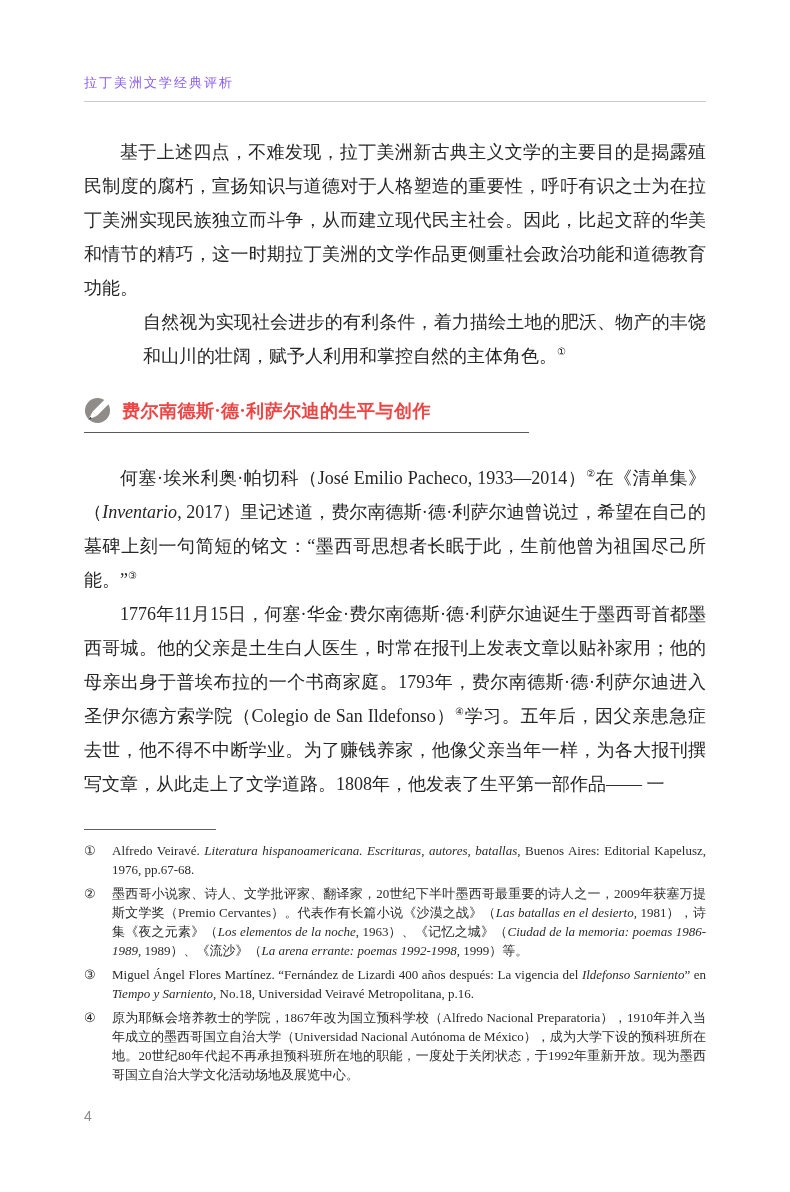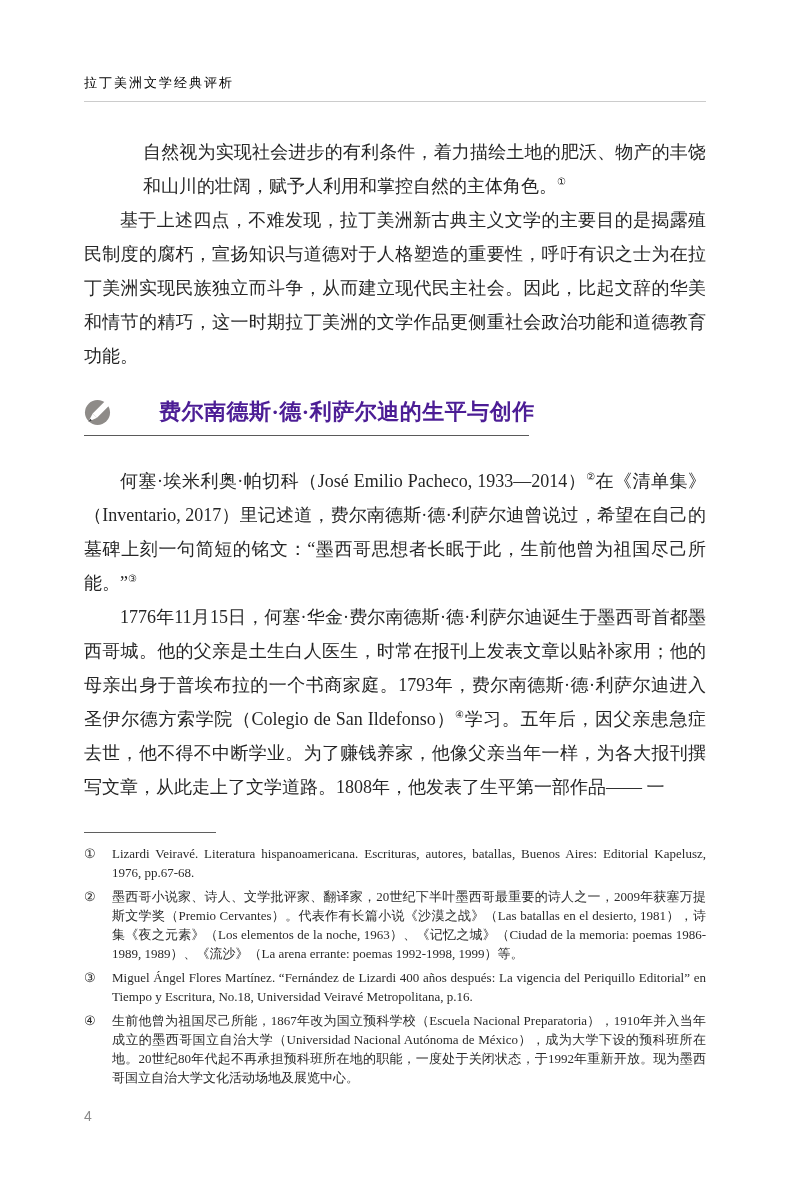--- a/index.html
+++ b/index.html
@@ -13,21 +13,21 @@
   }
   .page { padding: 74px 84px 0 84px; }
 
   
   .running-head-wrap {
     border-bottom: 1px solid #cccccc;
     padding-bottom: 9px;
   }
   .running-head {
     font-size: 13px;
-    color: #000000;
+    color: #8b5cf6;
     letter-spacing: 2px;
   }
 
   
   .content { margin-top: 33px; }
   .body-text {
     font-size: 18px;
     line-height: 34px;
     text-align: justify;
   }
@@ -38,26 +38,25 @@
   .section-heading {
     margin-top: 24px;
     width: 445px;
     border-bottom: 1px solid #5a5a5a;
     padding-bottom: 8px;
     display: flex;
     align-items: center;
     gap: 11px;
   }
   .section-title {
-    font-size: 22px;
+    font-size: 18px;
     font-weight: bold;
-    color: #4c1d95;
+    color: #ef4444;
     letter-spacing: 0.5px;
     white-space: nowrap;
-    margin-left: 37px;
   }
   .heading-icon { flex: none; width: 27px; height: 27px; display: block; }
 
   .para3 { margin-top: 28px; }
 
   
   .footnotes { margin-top: 28px; }
   .fn-separator {
     width: 132px;
     border-top: 1px solid #5f5f5f;
@@ -67,21 +66,21 @@
     display: flex;
     font-size: 13px;
     line-height: 19px;
     text-align: justify;
     margin-bottom: 5px;
     color: #2a2a2a;
   }
   .fn-marker { flex: none; width: 28px; font-size: 13px; }
   .fn-text { flex: 1; }
 
-  .seg-i { }
+  .seg-i { font-style: italic; }
   .seg-sup {
     font-size: 10px;
     vertical-align: super;
     line-height: 0;
   }
 
   .page-number {
     position: absolute;
     left: 84px;
     top: 1108px;
@@ -94,58 +93,58 @@
 <body>
 
 <div class="page">
 
   <div class="running-head-wrap">
     <div class="running-head">拉丁美洲文学经典评析</div>
   </div>
 
   <div class="content">
 
+    <p class="body-text para">基于上述四点，不难发现，拉丁美洲新古典主义文学的主要目的是揭露殖民制度的腐朽，宣扬知识与道德对于人格塑造的重要性，呼吁有识之士为在拉丁美洲实现民族独立而斗争，从而建立现代民主社会。因此，比起文辞的华美和情节的精巧，这一时期拉丁美洲的文学作品更侧重社会政治功能和道德教育功能。</p>
+
     <p class="body-text quote-para"><span>自然视为实现社会进步的有利条件，着力描绘土地的肥沃、物产的丰饶和山川的壮阔，赋予人利用和掌控自然的主体角色。</span><span class="seg-sup">①</span></p>
-
-    <p class="body-text para">基于上述四点，不难发现，拉丁美洲新古典主义文学的主要目的是揭露殖民制度的腐朽，宣扬知识与道德对于人格塑造的重要性，呼吁有识之士为在拉丁美洲实现民族独立而斗争，从而建立现代民主社会。因此，比起文辞的华美和情节的精巧，这一时期拉丁美洲的文学作品更侧重社会政治功能和道德教育功能。</p>
 
     <div class="section-heading">
       <svg class="heading-icon" viewBox="0 0 28 28" width="27" height="27" aria-hidden="true">
         <circle cx="14" cy="14" r="13" fill="#8e8b88"></circle>
         <polygon points="9,15 13.5,19.5 27.5,5.5 23,1" fill="#ffffff"></polygon>
         <polygon points="9,15 13.5,19.5 4.5,23.5" fill="#ffffff"></polygon>
         <polygon points="6.6,20.6 8.2,22.2 4.5,23.5" fill="#3c3c3c"></polygon>
       </svg>
       <span class="section-title">费尔南德斯·德·利萨尔迪的生平与创作</span>
     </div>
 
     <p class="body-text para para3"><span>何塞·埃米利奥·帕切科（José Emilio Pacheco, 1933—2014）</span><span class="seg-sup">②</span><span>在《清单集》（</span><span class="seg-i">Inventario</span><span>, 2017）里记述道，费尔南德斯·德·利萨尔迪曾说过，希望在自己的墓碑上刻一句简短的铭文：“墨西哥思想者长眠于此，生前他曾为祖国尽己所能。”</span><span class="seg-sup">③</span></p>
 
     <p class="body-text para"><span>1776年11月15日，何塞·华金·费尔南德斯·德·利萨尔迪诞生于墨西哥首都墨西哥城。他的父亲是土生白人医生，时常在报刊上发表文章以贴补家用；他的母亲出身于普埃布拉的一个书商家庭。1793年，费尔南德斯·德·利萨尔迪进入圣伊尔德方索学院（Colegio de San Ildefonso）</span><span class="seg-sup">④</span><span>学习。五年后，因父亲患急症去世，他不得不中断学业。为了赚钱养家，他像父亲当年一样，为各大报刊撰写文章，从此走上了文学道路。1808年，他发表了生平第一部作品—— 一</span></p>
 
     <div class="footnotes">
       <div class="fn-separator"></div>
 
       <div class="footnote">
         <span class="fn-marker">①</span>
-        <span class="fn-text"><span>Lizardi Veiravé. </span><span class="seg-i">Literatura hispanoamericana. Escrituras, autores, batallas</span><span>, Buenos Aires: Editorial Kapelusz, 1976, pp.67-68.</span></span>
+        <span class="fn-text"><span>Alfredo Veiravé. </span><span class="seg-i">Literatura hispanoamericana. Escrituras, autores, batallas</span><span>, Buenos Aires: Editorial Kapelusz, 1976, pp.67-68.</span></span>
       </div>
 
       <div class="footnote">
         <span class="fn-marker">②</span>
         <span class="fn-text"><span>墨西哥小说家、诗人、文学批评家、翻译家，20世纪下半叶墨西哥最重要的诗人之一，2009年获塞万提斯文学奖（Premio Cervantes）。代表作有长篇小说《沙漠之战》（</span><span class="seg-i">Las batallas en el desierto</span><span>, 1981），诗集《夜之元素》（</span><span class="seg-i">Los elementos de la noche</span><span>, 1963）、《记忆之城》（</span><span class="seg-i">Ciudad de la memoria: poemas 1986-1989</span><span>, 1989）、《流沙》（</span><span class="seg-i">La arena errante: poemas 1992-1998</span><span>, 1999）等。</span></span>
       </div>
 
       <div class="footnote">
         <span class="fn-marker">③</span>
-        <span class="fn-text"><span>Miguel Ángel Flores Martínez. “Fernández de Lizardi 400 años después: La vigencia del </span><span class="seg-i">Periquillo Editorial</span><span>” en </span><span class="seg-i">Tiempo y Escritura</span><span>, No.18, Universidad Veiravé Metropolitana, p.16.</span></span>
+        <span class="fn-text"><span>Miguel Ángel Flores Martínez. “Fernández de Lizardi 400 años después: La vigencia del </span><span class="seg-i">Ildefonso Sarniento</span><span>” en </span><span class="seg-i">Tiempo y Sarniento</span><span>, No.18, Universidad Veiravé Metropolitana, p.16.</span></span>
       </div>
 
       <div class="footnote">
         <span class="fn-marker">④</span>
-        <span class="fn-text"><span>生前他曾为祖国尽己所能，1867年改为国立预科学校（Escuela Nacional Preparatoria），1910年并入当年成立的墨西哥国立自治大学（Universidad Nacional Autónoma de México），成为大学下设的预科班所在地。20世纪80年代起不再承担预科班所在地的职能，一度处于关闭状态，于1992年重新开放。现为墨西哥国立自治大学文化活动场地及展览中心。</span></span>
+        <span class="fn-text"><span>原为耶稣会培养教士的学院，1867年改为国立预科学校（Alfredo Nacional Preparatoria），1910年并入当年成立的墨西哥国立自治大学（Universidad Nacional Autónoma de México），成为大学下设的预科班所在地。20世纪80年代起不再承担预科班所在地的职能，一度处于关闭状态，于1992年重新开放。现为墨西哥国立自治大学文化活动场地及展览中心。</span></span>
       </div>
     </div>
 
   </div>
 </div>
 
 <div class="page-number">4</div>
 
 </body></html>

